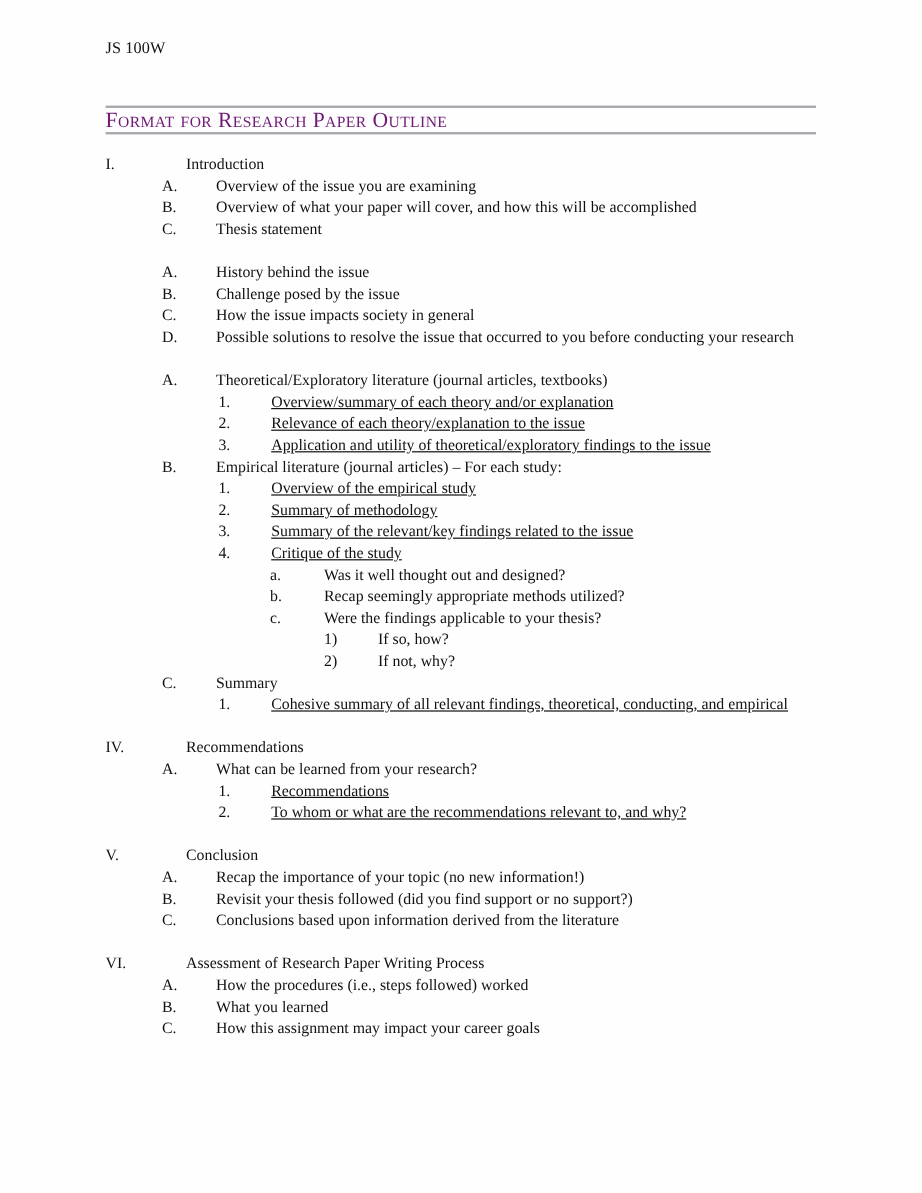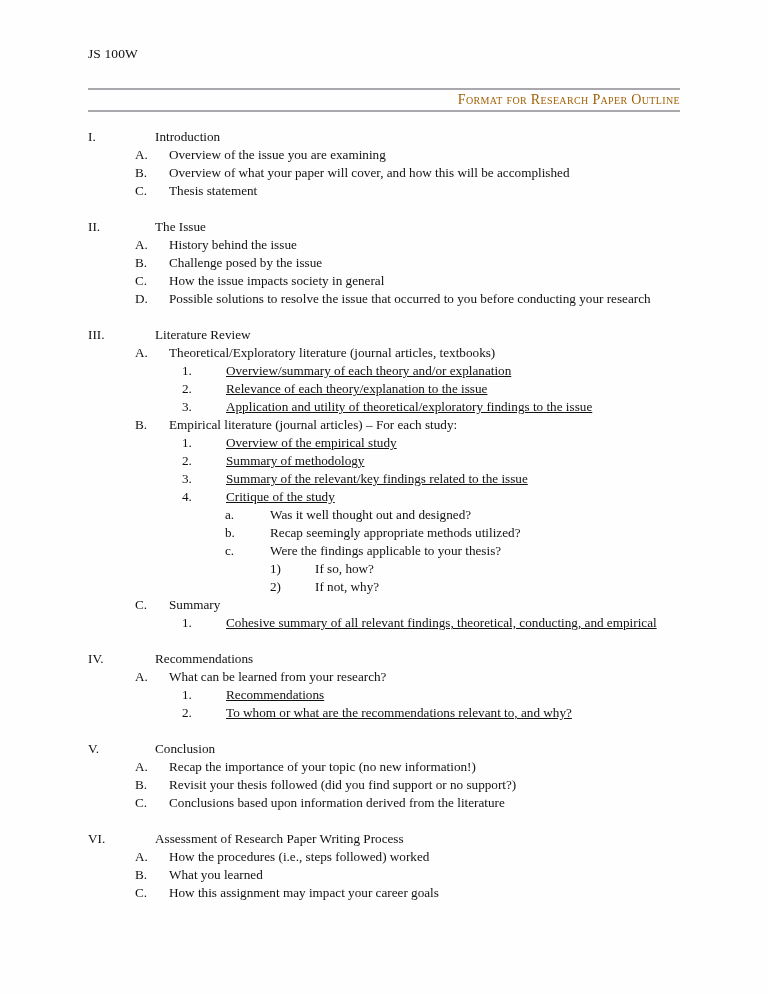--- a/index.html
+++ b/index.html
@@ -27,21 +27,21 @@
   .doc {
     position: absolute;
     left: 88px;
     top: 0;
     width: 592px;
   }
 
   .course-code {
     position: absolute;
     left: 0;
-    top: 46px;
+    top: 32px;
     font-size: 13.5px;
     line-height: 16px;
     letter-spacing: 0.1px;
     white-space: nowrap;
   }
 
   .title-block {
     position: absolute;
     left: 0;
     top: 88px;
@@ -50,26 +50,26 @@
   .rule {
     width: 592px;
     height: 2px;
     background: #a9a9ad;
     display: block;
   }
   .rule-bottom {
     background: #a9a9ad;
   }
   .doc-title {
-    text-align: right;
-    font-size: 14px;
+    text-align: left;
+    font-size: 18px;
     line-height: 20px;
     font-variant: small-caps;
     letter-spacing: 0.35px;
-    color: #a16207;
+    color: #701a75;
     padding: 0;
     white-space: nowrap;
   }
 
   .outline {
     position: absolute;
     left: 0;
     top: 128px;
     width: 600px;
     font-size: 13.2px;
@@ -91,21 +91,21 @@
   .entry > .etext {
     display: block;
     white-space: normal;
   }
 
   
   .lvl-0 { margin-left: 0px;   }
   .lvl-0 > .etext { margin-left: 67px;  padding-right: 8px; }
 
   .lvl-1 { margin-left: 47px;  }
-  .lvl-1 > .etext { margin-left: 34px;  padding-right: 10px; }
+  .lvl-1 > .etext { margin-left: 45px;  padding-right: 10px; }
 
   .lvl-2 { margin-left: 94px;  }
   .lvl-2 > .etext { margin-left: 44px;  padding-right: 12px; text-decoration: underline; }
 
   .lvl-3 { margin-left: 137px; }
   .lvl-3 > .etext { margin-left: 45px;  padding-right: 12px; }
 
   .lvl-4 { margin-left: 182px; }
   .lvl-4 > .etext { margin-left: 45px;  padding-right: 12px; }
 
@@ -136,45 +136,37 @@
         </div>
         <div class="entry lvl-1">
           <span class="marker">B.</span>
           <span class="etext">Overview of what your paper will cover, and how this will be accomplished</span>
         </div>
         <div class="entry lvl-1">
           <span class="marker">C.</span>
           <span class="etext">Thesis statement</span>
         </div>
         <span class="spacer"></span>
-        <div class="entry lvl-0">
-          <span class="marker">II.</span>
-          <span class="etext">The Issue</span>
-        </div>
         <div class="entry lvl-1">
           <span class="marker">A.</span>
           <span class="etext">History behind the issue</span>
         </div>
         <div class="entry lvl-1">
           <span class="marker">B.</span>
           <span class="etext">Challenge posed by the issue</span>
         </div>
         <div class="entry lvl-1">
           <span class="marker">C.</span>
           <span class="etext">How the issue impacts society in general</span>
         </div>
         <div class="entry lvl-1">
           <span class="marker">D.</span>
           <span class="etext">Possible solutions to resolve the issue that occurred to you before conducting your research</span>
         </div>
         <span class="spacer"></span>
-        <div class="entry lvl-0">
-          <span class="marker">III.</span>
-          <span class="etext">Literature Review</span>
-        </div>
         <div class="entry lvl-1">
           <span class="marker">A.</span>
           <span class="etext">Theoretical/Exploratory literature (journal articles, textbooks)</span>
         </div>
         <div class="entry lvl-2">
           <span class="marker">1.</span>
           <span class="etext">Overview/summary of each theory and/or explanation</span>
         </div>
         <div class="entry lvl-2">
           <span class="marker">2.</span>

